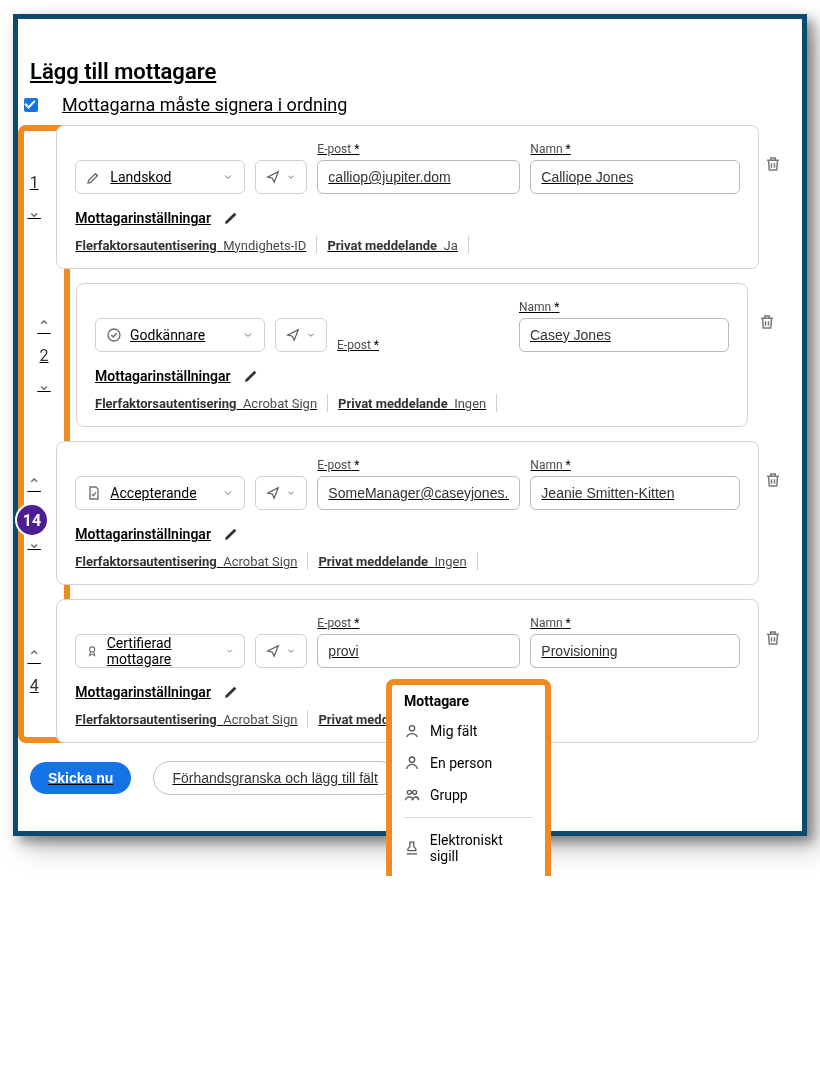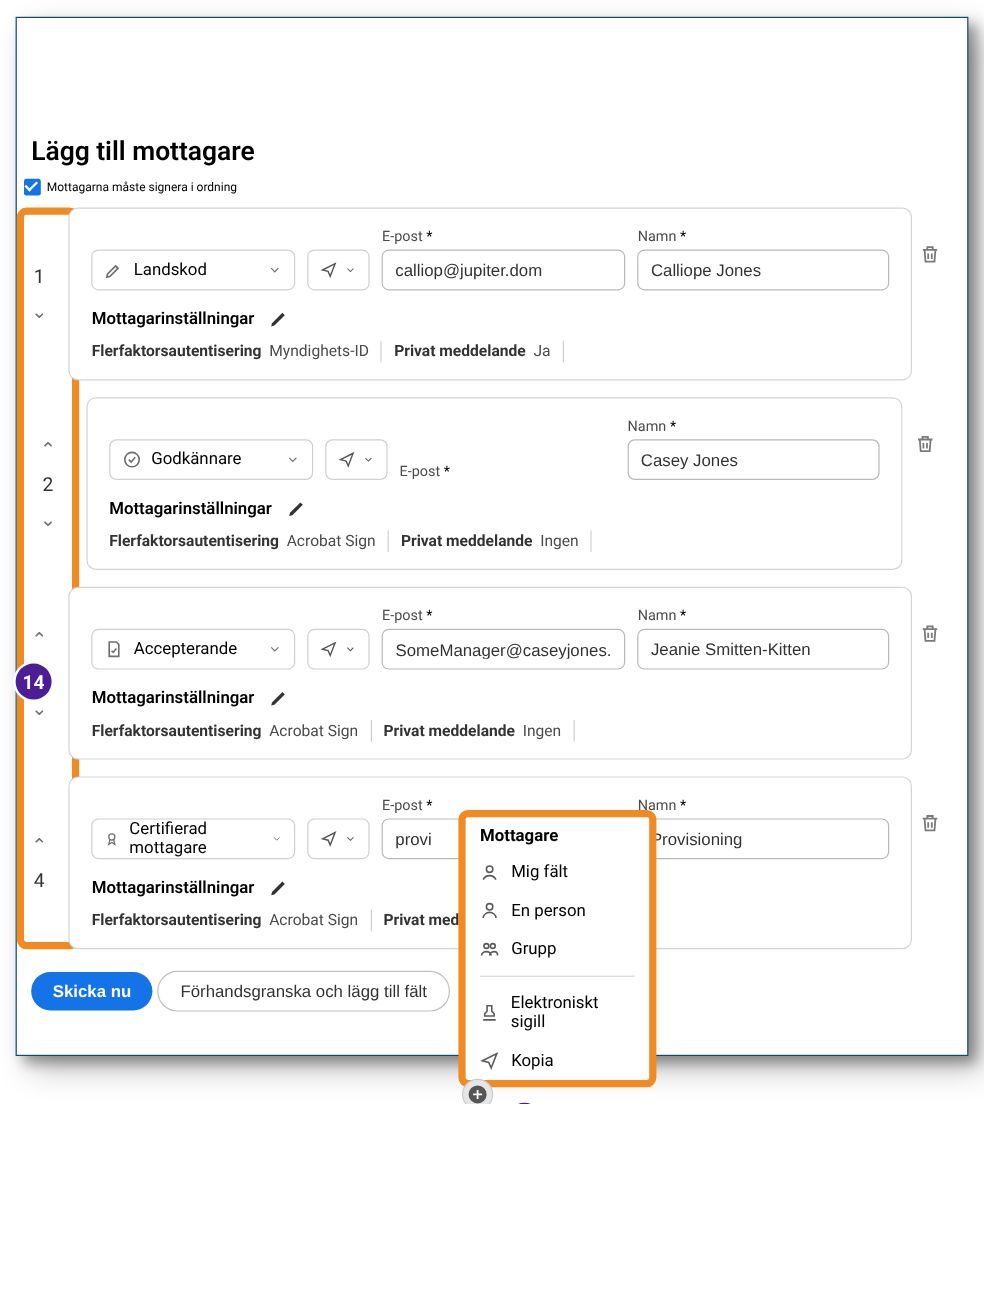--- a/index.html
+++ b/index.html
@@ -1,19 +1,19 @@
 <!DOCTYPE html>
 <html><head>
 <meta charset="utf-8">
 <style>
   * { box-sizing: border-box; margin: 0; padding: 0; }
   body { font-family: -apple-system, "Segoe UI", Roboto, Arial, sans-serif; background:#fff; width:820px; position:relative; }
-  .frame { margin:14px 13px 40px 13px; padding:99px 20px 36px 0; border:1px solid #0c4a6e; position:relative; box-shadow:6px 6px 10px rgba(0,0,0,.35), 12px 12px 25px rgba(0,0,0,.25); }
+  .frame { margin:14px 13px 40px 13px; padding:40px 20px 36px 0; border:5px solid #0c4a6e; position:relative; box-shadow:6px 6px 10px rgba(0,0,0,.35), 12px 12px 25px rgba(0,0,0,.25);text-decoration:underline; }
   .heading { font-size:22px; font-weight:600; margin:0 0 10px 12px; }
-  .order-row { display:flex; align-items:center; gap:5px; margin:0 0 10px 6px; font-size:10px; }
+  .order-row { display:flex; align-items:center; gap:24px; margin:0 0 10px 6px; font-size:18px; }
   .chk { width:14px; height:14px; background:#1473e6; border-radius:2px; position:relative; }
   .chk::after { content:""; position:absolute; left:3px; top:0px; width:4px; height:8px; border:solid #fff; border-width:0 2px 2px 0; transform:rotate(45deg); }
   .cards { position:relative; }
   .orange-strip { position:absolute; left:0; top:0; bottom:0; width:52px; border:6px solid #ef8b22; border-radius:8px; }
   .orange-badge { position:absolute; width:30px; height:30px; border-radius:50%; background:#4c1d95; color:#fff; font-weight:700; display:flex; align-items:center; justify-content:center; font-size:16px; box-shadow:0 0 0 2px #fff; z-index:5; }
   .card-wrap { display:flex; align-items:stretch; margin-bottom:14px; position:relative; }
   .order-col { width:52px; display:flex; flex-direction:column; align-items:center; justify-content:center; color:#6e6e6e; font-size:18px; gap:10px; }
   .order-col .num { font-size:16px; color:#333; }
   .caret { font-size:16px; color:#6e6e6e; cursor:pointer; }
   .card { flex:1; background:#fff; border:1px solid #d4d4d4; border-radius:8px; padding:16px 18px 14px 18px; margin-left:6px; margin-right:4px; }
@@ -39,21 +39,21 @@
   .meta-row strong { font-weight:700; color:#333; }
   .meta-row .sep { display:inline-block; width:1px; height:18px; background:#d0d0d0; margin:0 10px; }
   
   .popover { position:absolute; width:165px; border:6px solid #ef8b22; border-radius:8px; background:#fff; z-index:4; }
   .popover .hdr { font-weight:700; font-size:14px; padding:8px 12px 6px 12px; }
   .popover .item { display:flex; align-items:center; gap:10px; padding:8px 12px; font-size:14px; cursor:pointer; }
   .popover .div { height:1px; background:#d8d8d8; margin:6px 12px; }
   .popover svg { color:#5a5a5a; }
   .add-btn { position:absolute; width:26px; height:26px; border-radius:50%; background:#e6e6e6; color:#555; display:flex; align-items:center; justify-content:center; font-size:20px; cursor:pointer; z-index:4; border:1px solid #ccc; }
   .cursor-hand { position:absolute; z-index:5; }
-  .footer { display:flex; align-items:center; gap:4px; margin:18px 0 0 12px; }
+  .footer { display:flex; align-items:center; gap:22px; margin:18px 0 0 12px; }
   .btn-primary { background:#1473e6; color:#fff; border:none; border-radius:18px; padding:8px 18px; font-size:14px; font-weight:600; cursor:pointer; }
   .btn-secondary { background:#fff; color:#333; border:1px solid #c0c0c0; border-radius:18px; padding:8px 18px; font-size:14px; cursor:pointer; }
 </style>
 </head>
 <body>
 
 <div class="frame">
 
   <div class="heading">Lägg till mottagare</div>
 

